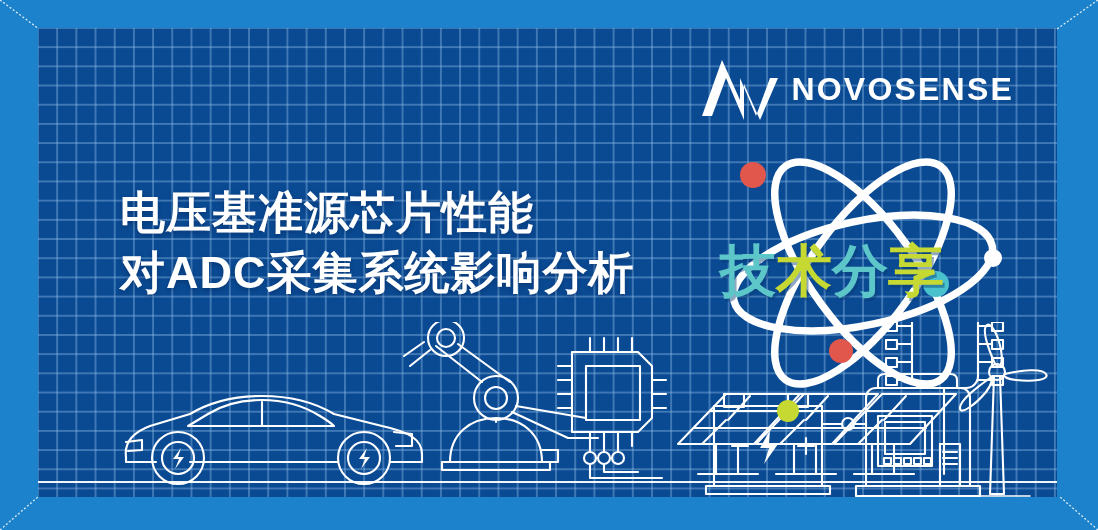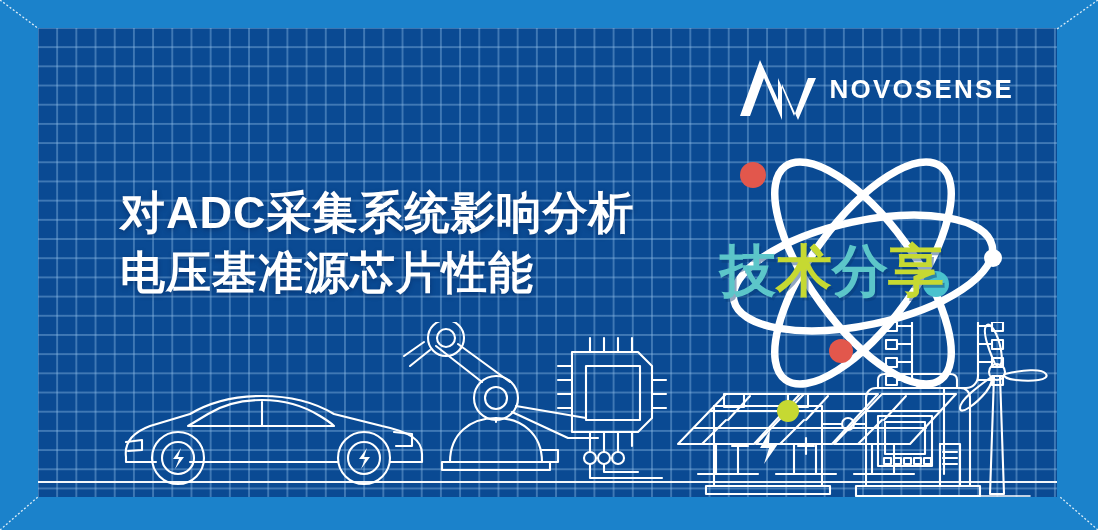--- a/index.html
+++ b/index.html
@@ -21,21 +21,21 @@
         background-position:-1px -1px;}
 
   
   .corner{position:absolute;width:70px;height:70px;pointer-events:none;}
   .corner svg{display:block;}
 
   
   #logo{position:absolute;right:43px;top:30px;display:flex;align-items:center;gap:11px;}
   #logo-mark{width:80px;height:62px;}
   #logo-text{display:flex;flex-direction:column;line-height:1;}
-  #logo-en{color:#fff;font-weight:bold;font-size:26px;letter-spacing:2.2px;
+  #logo-en{color:#fff;font-weight:bold;font-size:32px;letter-spacing:2.2px;
            font-family:"Liberation Sans",sans-serif;}
   #logo-cn{color:#fff;font-weight:bold;font-size:30px;letter-spacing:2px;margin-top:5px;}
 
   
   #headline{position:absolute;left:82px;top:155px;color:#fff;font-weight:bold;
             font-size:45px;line-height:1.33;letter-spacing:1px;
             text-shadow:0 2px 5px rgba(0,20,60,.35);}
   #headline div{white-space:nowrap;}
 
   
@@ -246,22 +246,22 @@
         </g>
         <circle cx="60" cy="52" r="13" fill="#E2574C"></circle>
         <circle cx="243" cy="161" r="13" fill="#49C2CE"></circle>
         <circle cx="300" cy="135" r="9" fill="#FFFFFF"></circle>
         <circle cx="148" cy="228" r="12" fill="#E2574C"></circle>
         <circle cx="95" cy="288" r="11" fill="#C6D932"></circle>
       </svg>
     </div>
 
     <div id="headline">
+      <div>电压基准源芯片性能</div>
       <div>对ADC采集系统影响分析</div>
-      <div>电压基准源芯片性能</div>
     </div>
 
     <div id="badge">
       <span class="bchar" style="color:#5CC6C9;">技</span>
       <span class="bchar" style="color:#C6D932;">术</span>
       <span class="bchar" style="color:#5CC6C9;">分</span>
       <span class="bchar" style="color:#C6D932;">享</span>
     </div>
 
     <div id="logo">

